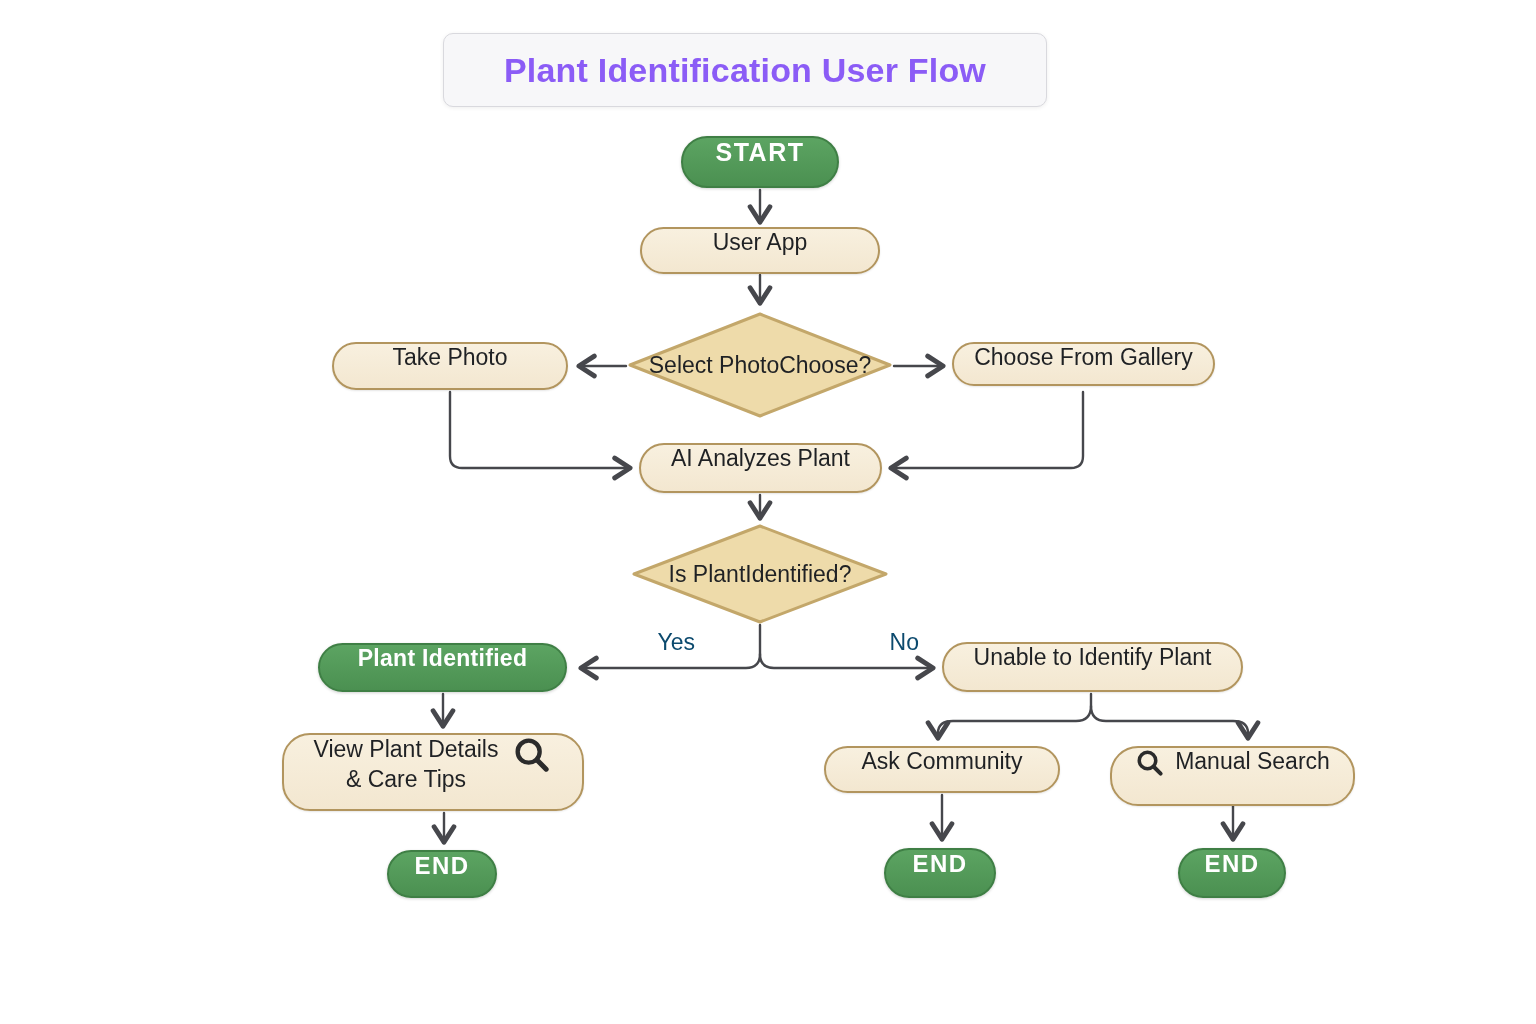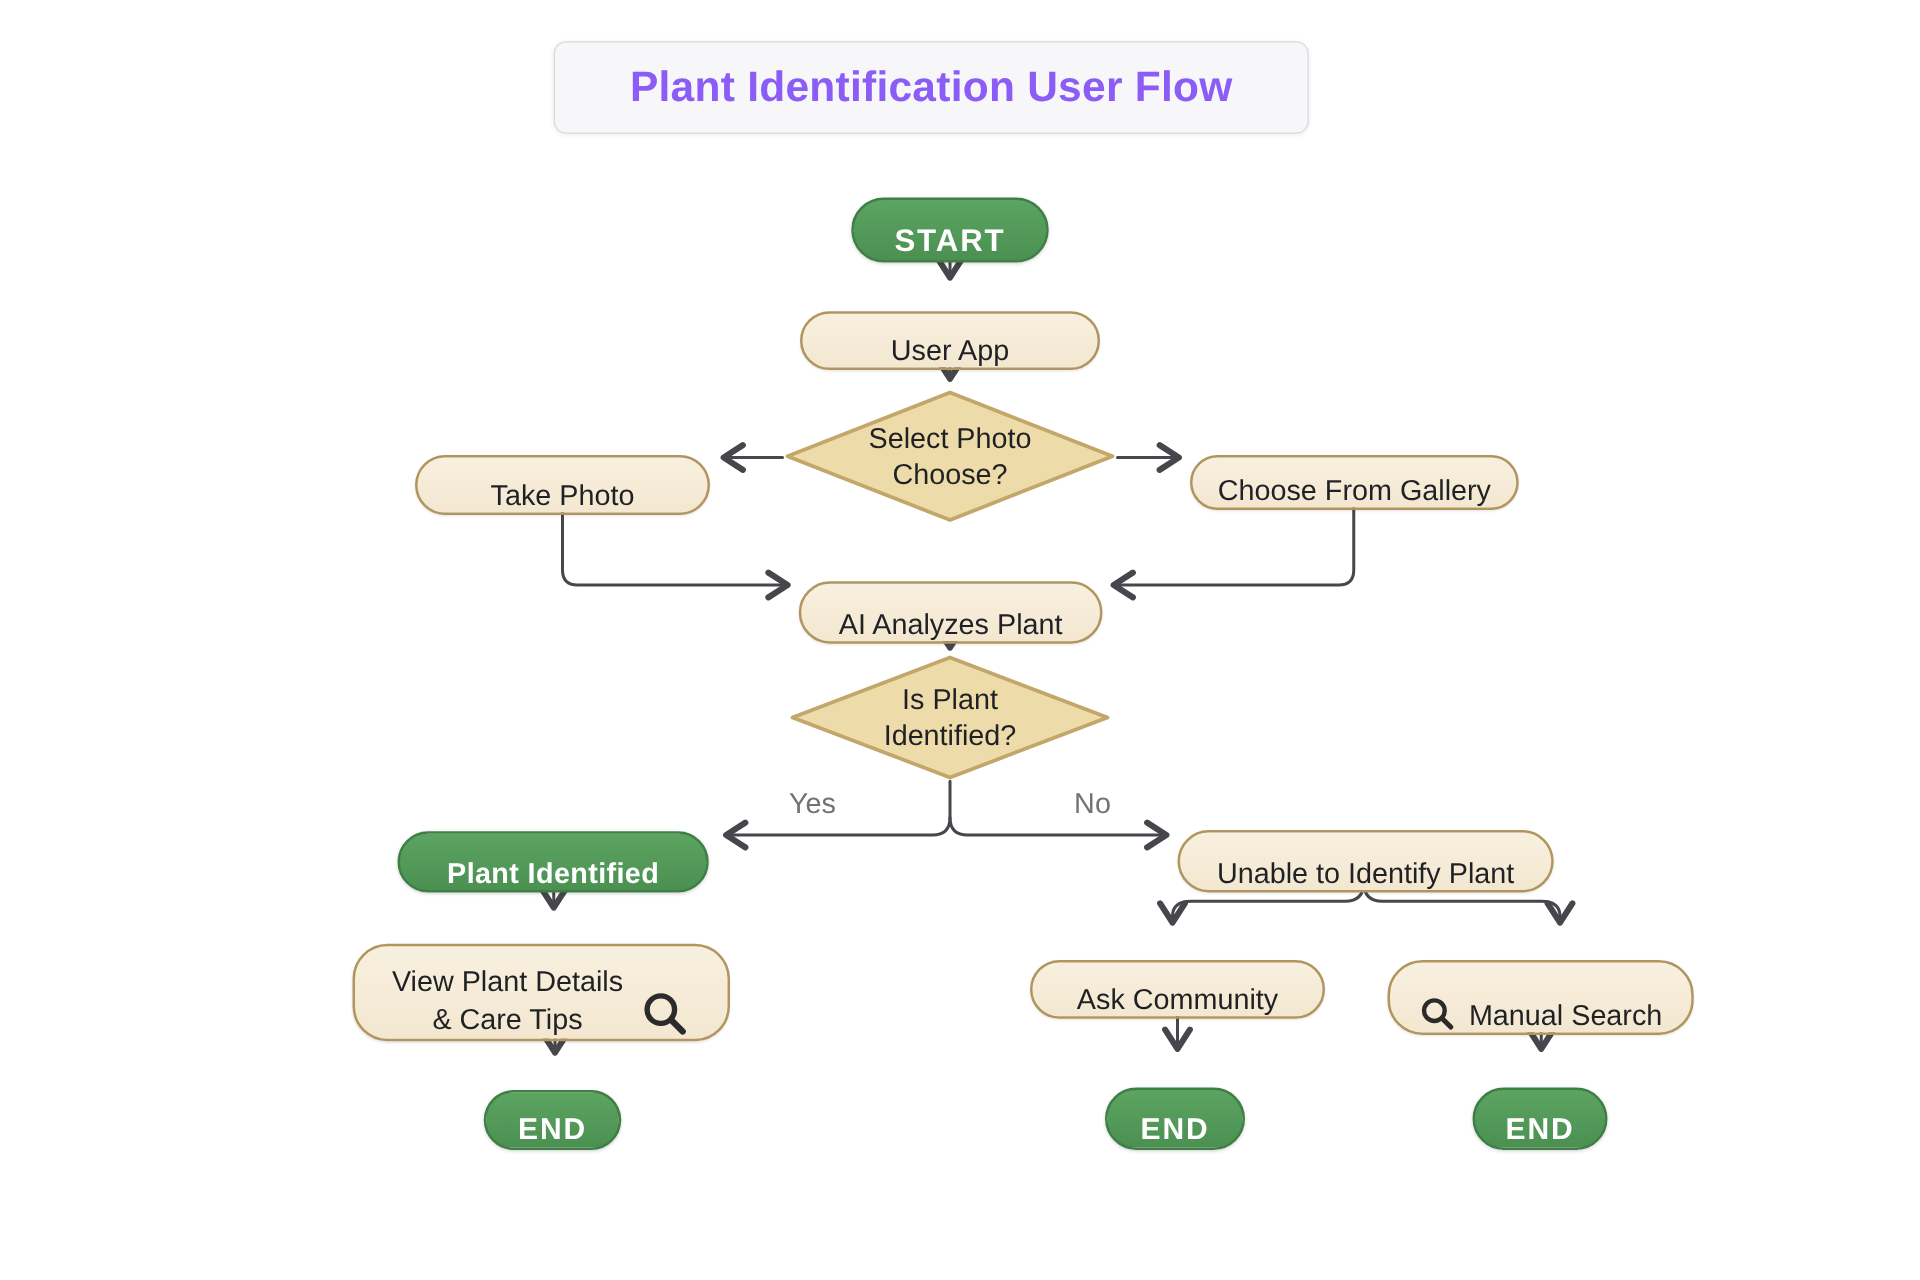--- a/index.html
+++ b/index.html
@@ -2,22 +2,22 @@
 <html><head>
 <meta charset="utf-8">
 <style>
   html,body{margin:0;padding:0;}
   body{
     width:1536px;height:1024px;position:relative;background:#ffffff;
     font-family:"Liberation Sans", sans-serif;overflow:hidden;
   }
   .canvas{position:absolute;inset:0;}
   svg.connectors{position:absolute;left:0;top:0;width:1536px;height:1024px;z-index:1;}
-  .node{position:absolute;z-index:2;display:flex;align-items:flex-end;justify-content:center;
-        box-sizing:border-box;white-space:nowrap;margin-top:22px;}
+  .node{position:absolute;z-index:2;display:flex;align-items:flex-start;justify-content:center;
+        box-sizing:border-box;white-space:nowrap;}
   .title-box{
     position:absolute;left:443px;top:33px;width:602px;height:72px;z-index:2;
     background:#f7f7f9;border:1.5px solid #d9d9de;border-radius:10px;
     display:flex;align-items:center;justify-content:center;
     box-shadow:0 1px 4px rgba(0,0,0,0.07);
   }
   .title-box span{font-size:34px;font-weight:bold;color:#8b5cf6;letter-spacing:0.2px;}
   .pill-green{
     background:linear-gradient(180deg,#5ca462 0%,#4b9051 100%);
     border:2px solid #3f7f45;border-radius:30px;color:#ffffff;
@@ -31,26 +31,26 @@
   }
   .pill-cream span{color:#1f2124;}
   .t-start span{font-size:25px;letter-spacing:1.5px;}
   .t-end span{font-size:24px;letter-spacing:1.5px;}
   .t-node span{font-size:23px;}
   .t-green-node span{font-size:23px;letter-spacing:0.3px;}
   .diamond{position:absolute;z-index:2;}
   .diamond svg{position:absolute;left:0;top:0;}
   .diamond-shape{fill:#eedbaa;stroke:#c3a76a;stroke-width:3;stroke-linejoin:round;}
   .diamond-text{
-    position:absolute;inset:0;display:flex;flex-direction:column;
+    position:absolute;inset:0;display:flex;flex-direction:row;
     align-items:center;justify-content:center;line-height:1.25;
   }
   .diamond-text span{font-size:23px;color:#1f2124;}
-  .edge-label{position:absolute;z-index:2;width:90px;text-align:center;
-    font-size:23px;color:#737373;}
+  .edge-label{position:absolute;z-index:2;width:90px;text-align:right;
+    font-size:23px;color:#0c4a6e;}
   .two-line{display:flex;flex-direction:column;align-items:center;line-height:1.3;}
   .two-line span{font-size:23px;color:#1f2124;white-space:nowrap;}
   .search-icon{flex:0 0 auto;}
 </style>
 </head>
 <body>
 
 <div class="canvas">
 
   <svg class="connectors" viewBox="0 0 1536 1024" xmlns="http://www.w3.org/2000/svg">

